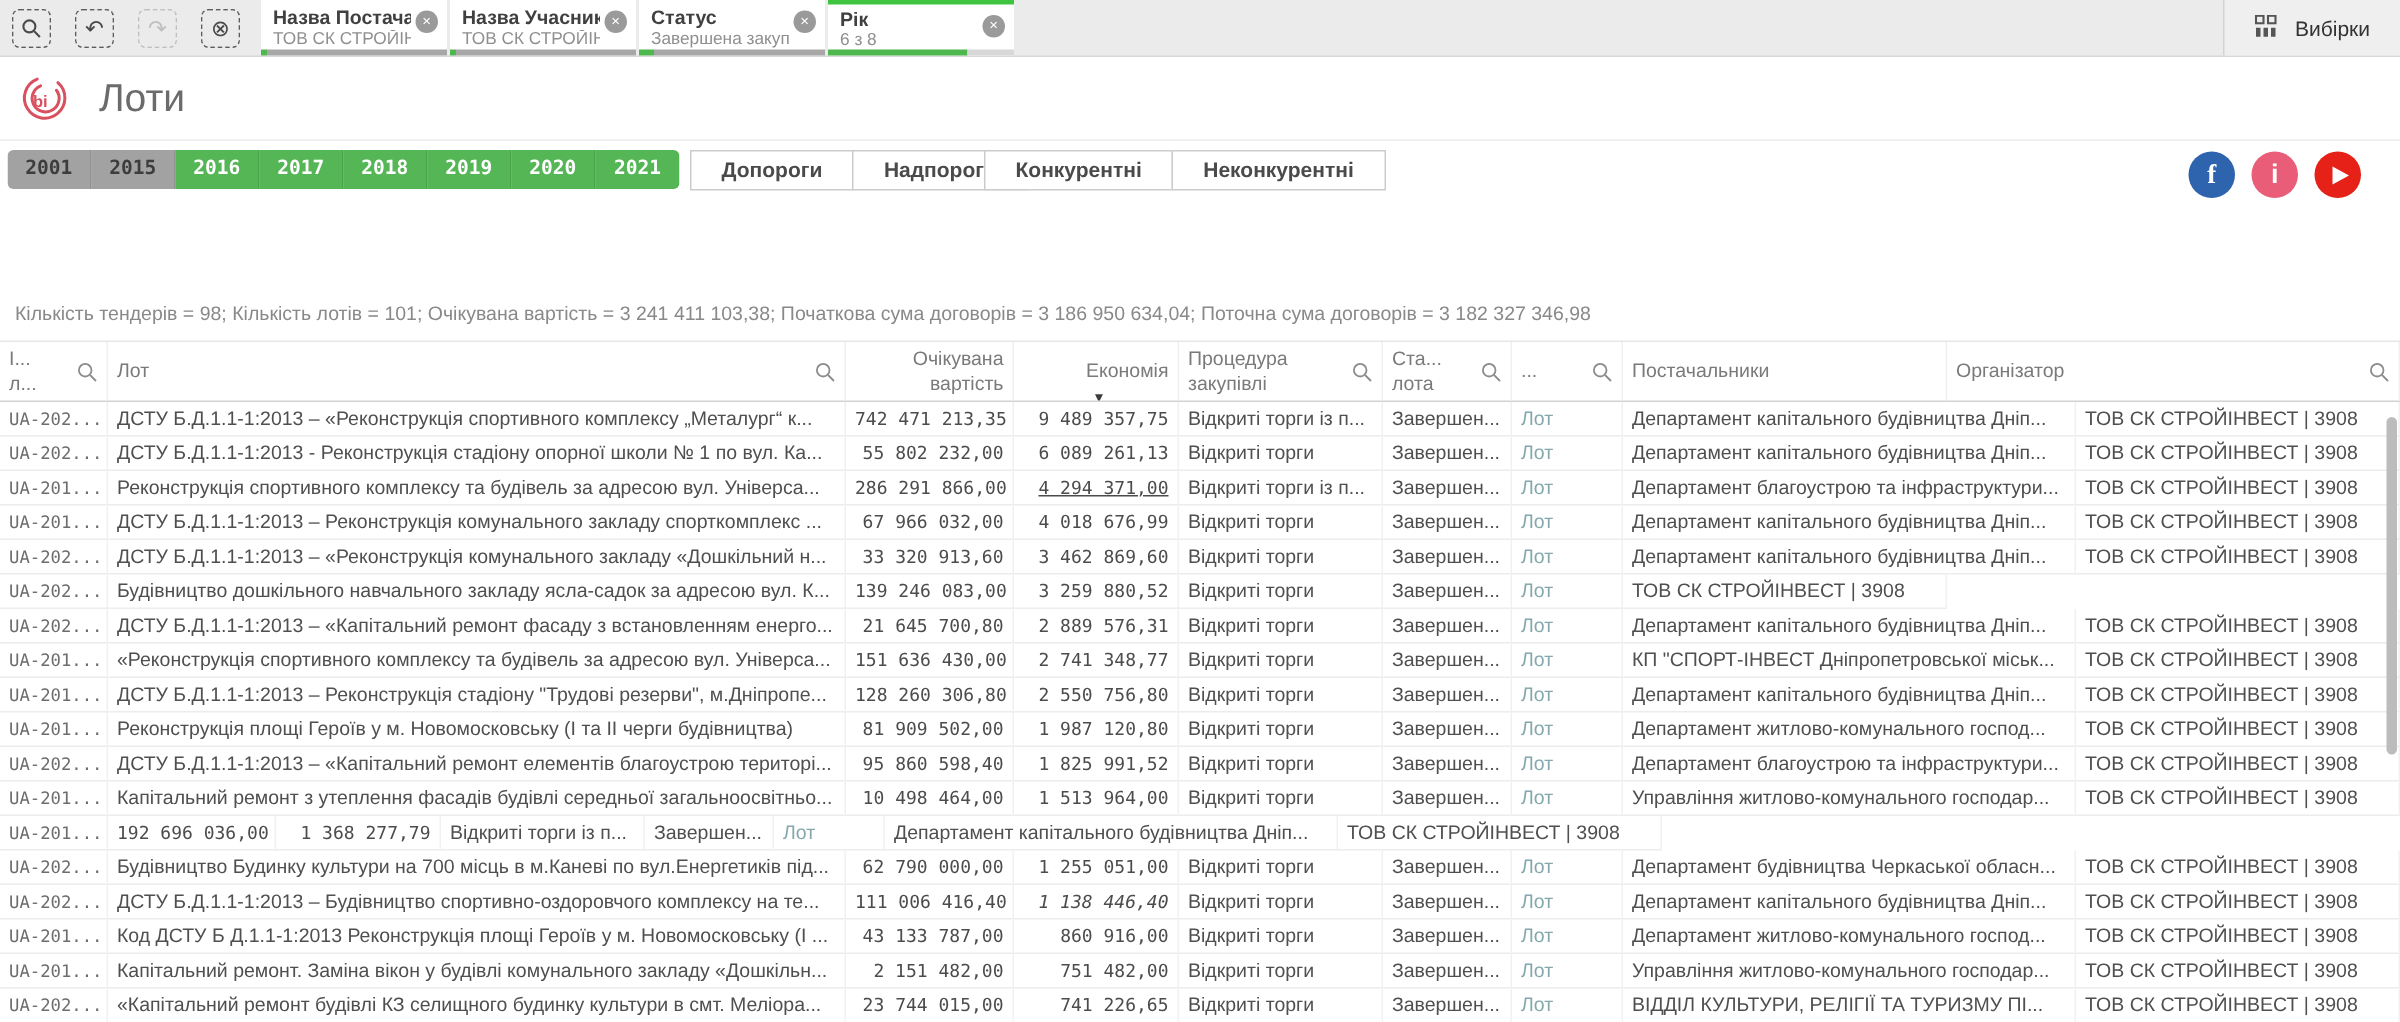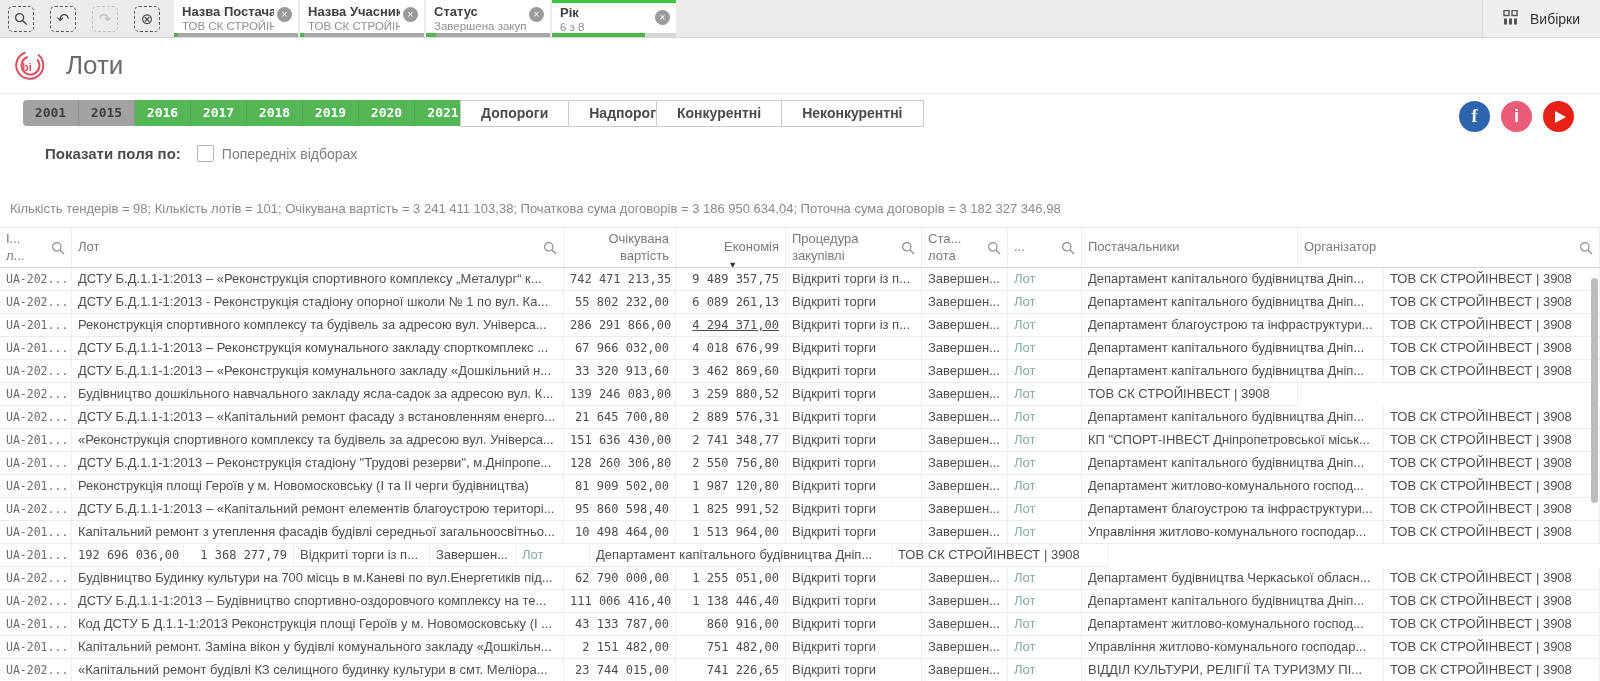--- a/index.html
+++ b/index.html
@@ -29,21 +29,21 @@
                    border-left:1px solid #d3d3d3; background:#efefef; color:#333; font-size:14px; }
 
   
   .titlebar{ position:absolute; top:38px; left:0; width:1600px; height:56px; background:#fff;
              border-bottom:1px solid #ececec; display:flex; align-items:center; padding-left:10px; }
   .logo{ width:40px; height:40px; margin-right:16px; }
   .page-title{ font-size:26px; color:#6b6b6b; font-weight:400; }
 
   
   .controls{ position:absolute; top:95px; left:0; width:1600px; height:40px; }
-  .years{ position:absolute; left:23px; top:5px; display:flex; border-radius:4px; overflow:hidden; }
+  .years{ position:absolute; left:5px; top:5px; display:flex; border-radius:4px; overflow:hidden; }
   .year-btn{ width:56px; height:26px; line-height:26px; text-align:center; cursor:pointer;
              font-family:"DejaVu Sans Mono", monospace; font-size:13px; font-weight:700; }
   .year-btn.unsel{ background:#a2a2a2; color:#3d3d3d; border-right:1px solid #919191; }
   .year-btn.sel{ background:#55b656; color:#fff; border-right:1px solid #49a44a; }
   .year-btn:last-child{ border-right:none; }
   .btn-group{ position:absolute; top:5px; display:flex; }
   #group-threshold{ left:460px; }
   #group-comp{ left:656px; }
   .filter-btn{ height:27px; line-height:25px; padding:0 20px; background:#fff; cursor:pointer;
                border:1px solid #cccccc; font-size:14px; font-weight:700; color:#4a4a4a; }
@@ -193,27 +193,20 @@
       </div>
     <div class="socials">
       <div class="soc fb">f</div>
       <div class="soc ig">i</div>
       <div class="soc yt">
           <span class="play"></span>
         </div>
     </div>
   </div>
 
-  <div class="showfields">
-    <span class="sf-label">Показати поля по:</span>
-    <span class="cb-wrap">
-      <span class="checkbox"></span>
-      <span class="cb-label">Попередніх відборах</span>
-    </span>
-  </div>
 
   <div class="summary">Кількість тендерів = 98; Кількість лотів = 101; Очікувана вартість = 3 241 411 103,38; Початкова сума договорів = 3 186 950 634,04; Поточна сума договорів = 3 182 327 346,98</div>
 
   <div class="table">
     <div class="thead" id="thead">
         <div class="th" style="flex: 0 0 72px;">
           <span class="lbl">І...
 л...</span>
           <span class="mag">
             <svg width="14" height="14" viewBox="0 0 14 14">
@@ -431,21 +424,21 @@
           <div class="td" style="flex: 0 0 136px;">Відкриті торги</div>
           <div class="td" style="flex: 0 0 86px;">Завершен...</div>
           <div class="td link" style="flex: 0 0 74px;">Лот</div>
           <div class="td" style="flex: 0 0 302px;">Департамент будівництва Черкаської обласн...</div>
           <div class="td" style="flex: 0 0 216px;">ТОВ СК СТРОЙІНВЕСТ | 3908</div>
         </div>
         <div class="tr">
           <div class="td id" style="flex: 0 0 72px;">UA-202...</div>
           <div class="td" style="flex: 0 0 492px;">ДСТУ Б.Д.1.1-1:2013 – Будівництво спортивно-оздоровчого комплексу на те...</div>
           <div class="td num" style="flex: 0 0 112px;">111 006 416,40</div>
-          <div class="td num" style="flex: 0 0 110px;">1 138 446,40</div>
+          <div class="td num" style="flex: 0 0 110px; font-style: italic;">1 138 446,40</div>
           <div class="td" style="flex: 0 0 136px;">Відкриті торги</div>
           <div class="td" style="flex: 0 0 86px;">Завершен...</div>
           <div class="td link" style="flex: 0 0 74px;">Лот</div>
           <div class="td" style="flex: 0 0 302px;">Департамент капітального будівництва Дніп...</div>
           <div class="td" style="flex: 0 0 216px;">ТОВ СК СТРОЙІНВЕСТ | 3908</div>
         </div>
         <div class="tr">
           <div class="td id" style="flex: 0 0 72px;">UA-201...</div>
           <div class="td" style="flex: 0 0 492px;">Код ДСТУ Б Д.1.1-1:2013 Реконструкція площі Героїв у м. Новомосковську (І ...</div>
           <div class="td num" style="flex: 0 0 112px;">43 133 787,00</div>

